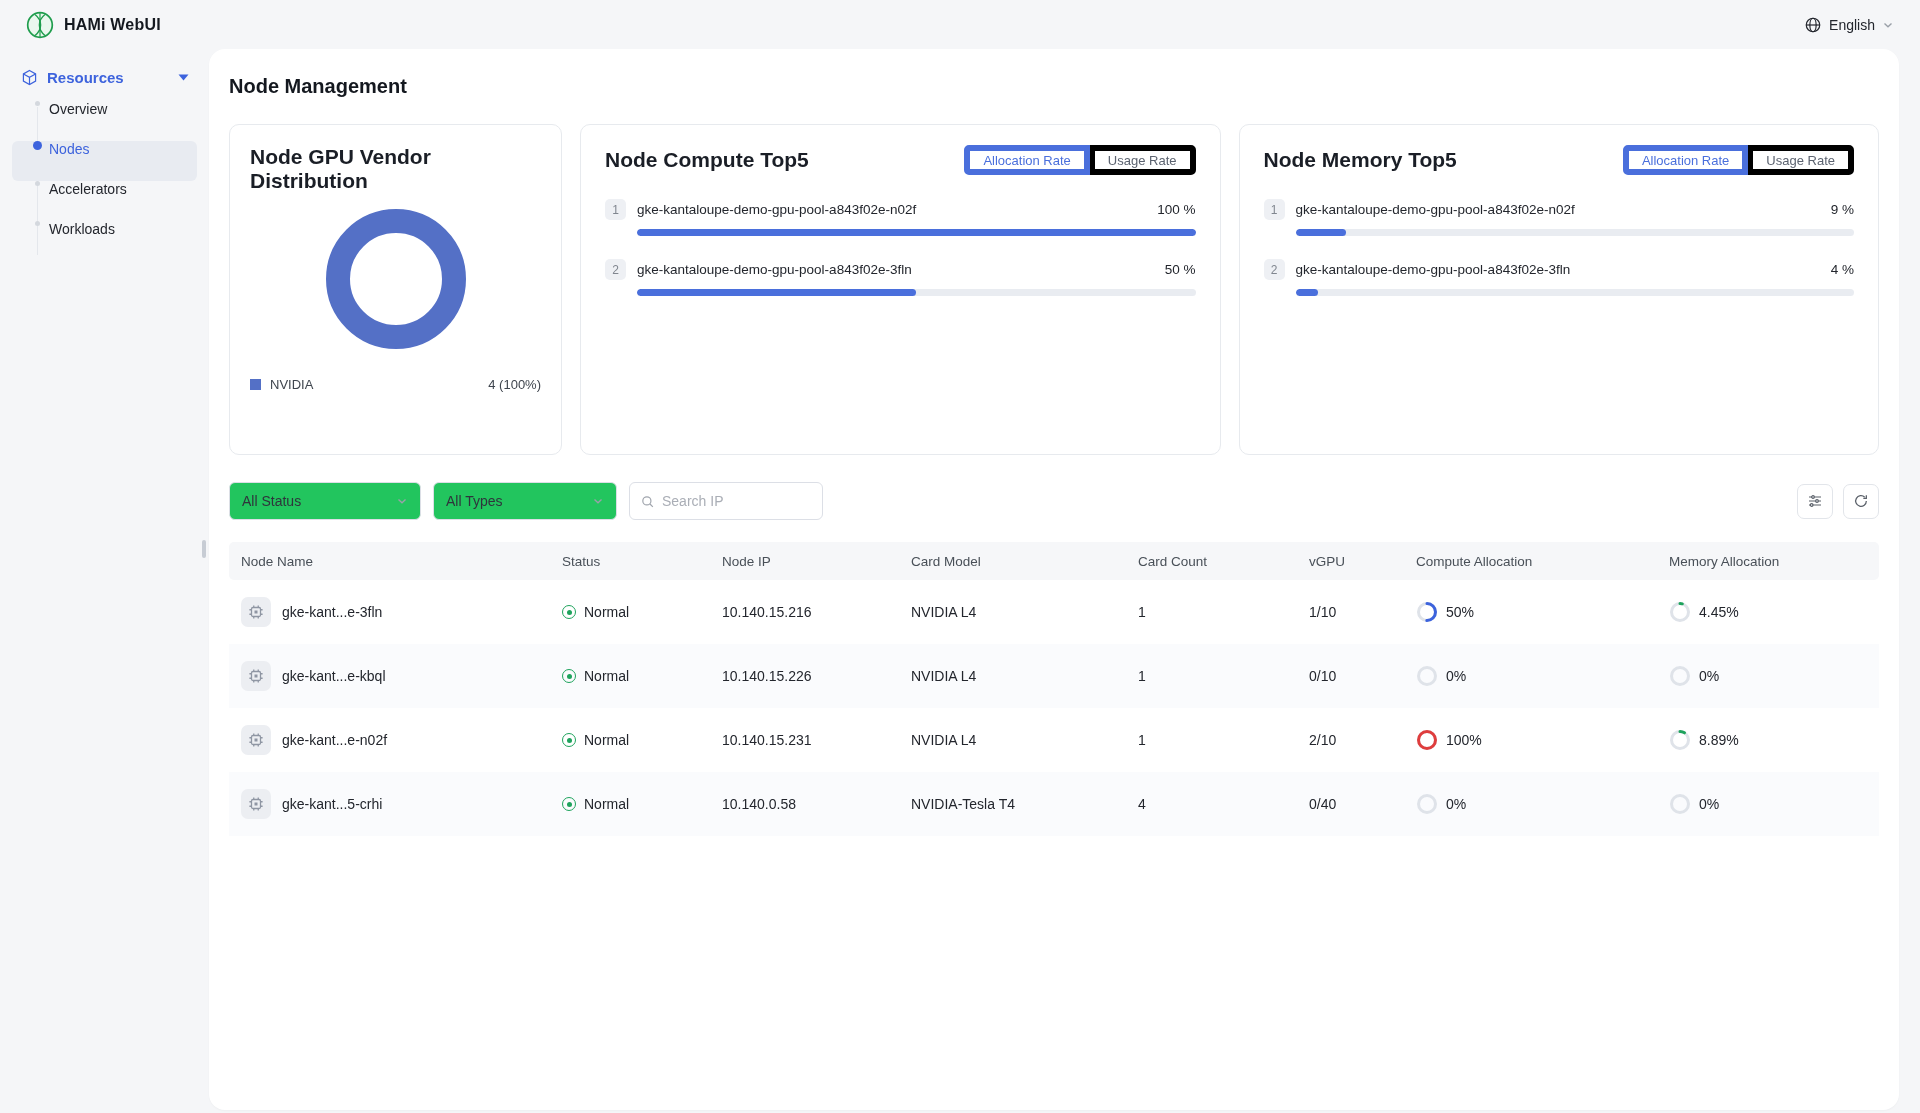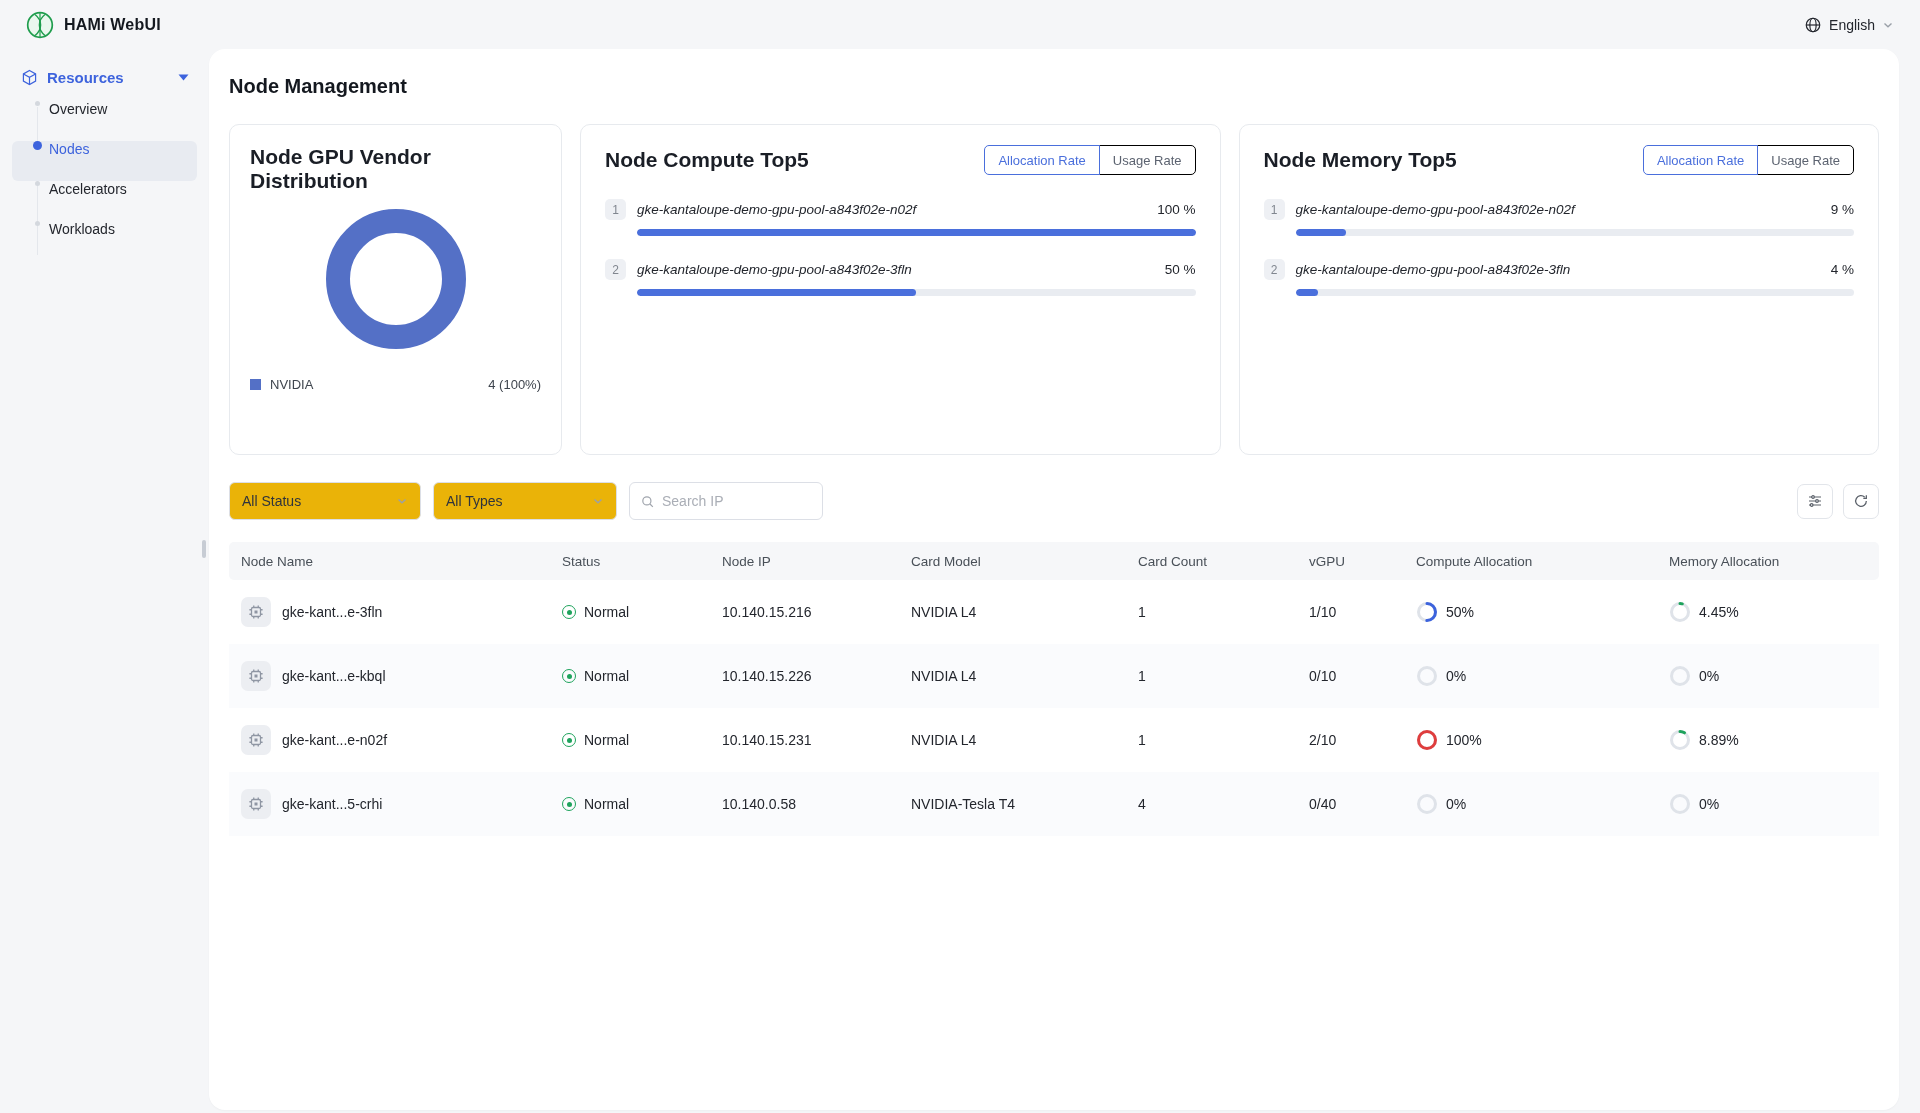--- a/index.html
+++ b/index.html
@@ -41,37 +41,37 @@
   .card-title{font-size:21px;font-weight:600;color:#1a1e26;}
   .card-head{display:flex;align-items:center;justify-content:space-between;}
 
   .donut-wrap{display:flex;justify-content:center;margin-top:14px;}
   .legend{margin-top:26px;}
   .legend-item{display:flex;align-items:center;font-size:13px;color:#3f454e;}
   .legend-item .sw{width:11px;height:11px;margin-right:9px;display:inline-block;flex:none;}
   .legend-item .lv{margin-left:auto;color:#3f454e;}
 
   .toggle{display:flex;}
-  .tg-btn{height:30px;padding:0 13px;font-size:13px;background:#fff;border:1px solid #000000;color:#5c6370;cursor:pointer;}
+  .tg-btn{height:30px;padding:0 13px;font-size:13px;background:#fff;border:6px solid #000000;color:#5c6370;cursor:pointer;}
   .tg-btn:first-child{border-radius:5px 0 0 5px;}
   .tg-btn:last-child{border-radius:0 5px 5px 0;margin-left:-1px;}
   .tg-btn.active{border-color:#4a6fdc;color:#4a6fdc;position:relative;z-index:1;}
 
   .top-list{margin-top:24px;}
   .top-item{margin-bottom:23px;}
   .top-row{display:flex;align-items:center;gap:11px;font-size:13.5px;}
   .rank{width:21px;height:21px;border-radius:5px;background:#eef0f4;color:#80868f;font-size:12px;display:flex;align-items:center;justify-content:center;flex:none;}
-  .top-name{color:#23262d;font-style:italic;}
+  .top-name{color:#23262d;}
   .top-val{margin-left:auto;color:#23262d;}
   .bar-track{margin-left:32px;margin-top:9px;height:7px;border-radius:4px;background:#e9ecf1;overflow:hidden;}
   .bar-fill{height:100%;border-radius:4px;background:#4a6fdc;}
 
   
   .filters{display:flex;align-items:center;margin-top:27px;gap:12px;}
-  .select{width:192px;height:38px;border:1px solid #dcdfe6;border-radius:6px;display:flex;align-items:center;justify-content:space-between;padding:0 12px;font-size:14px;color:#2f343c;cursor:pointer;background:#eab308;}
+  .select{width:192px;height:38px;border:1px solid #dcdfe6;border-radius:6px;display:flex;align-items:center;justify-content:space-between;padding:0 12px;font-size:14px;color:#2f343c;cursor:pointer;background:#22c55e;}
   .select.types{width:184px;}
   .search{width:194px;height:38px;border:1px solid #dcdfe6;border-radius:6px;display:flex;align-items:center;padding:0 10px;gap:7px;background:#fff;}
   .search input{border:none;outline:none;width:100%;font-size:14px;color:#2f343c;background:transparent;font-family:inherit;}
   .search input::placeholder{color:#aaaeb6;}
   .filter-actions{margin-left:auto;display:flex;gap:10px;}
   .icon-btn{width:36px;height:35px;border:1px solid #e2e5ea;background:#fff;border-radius:7px;display:flex;align-items:center;justify-content:center;cursor:pointer;}
 
   
   .table{margin-top:22px;}
   .thead,.tr{display:grid;grid-template-columns:333px 160px 189px 227px 171px 107px 253px 1fr;align-items:center;}

